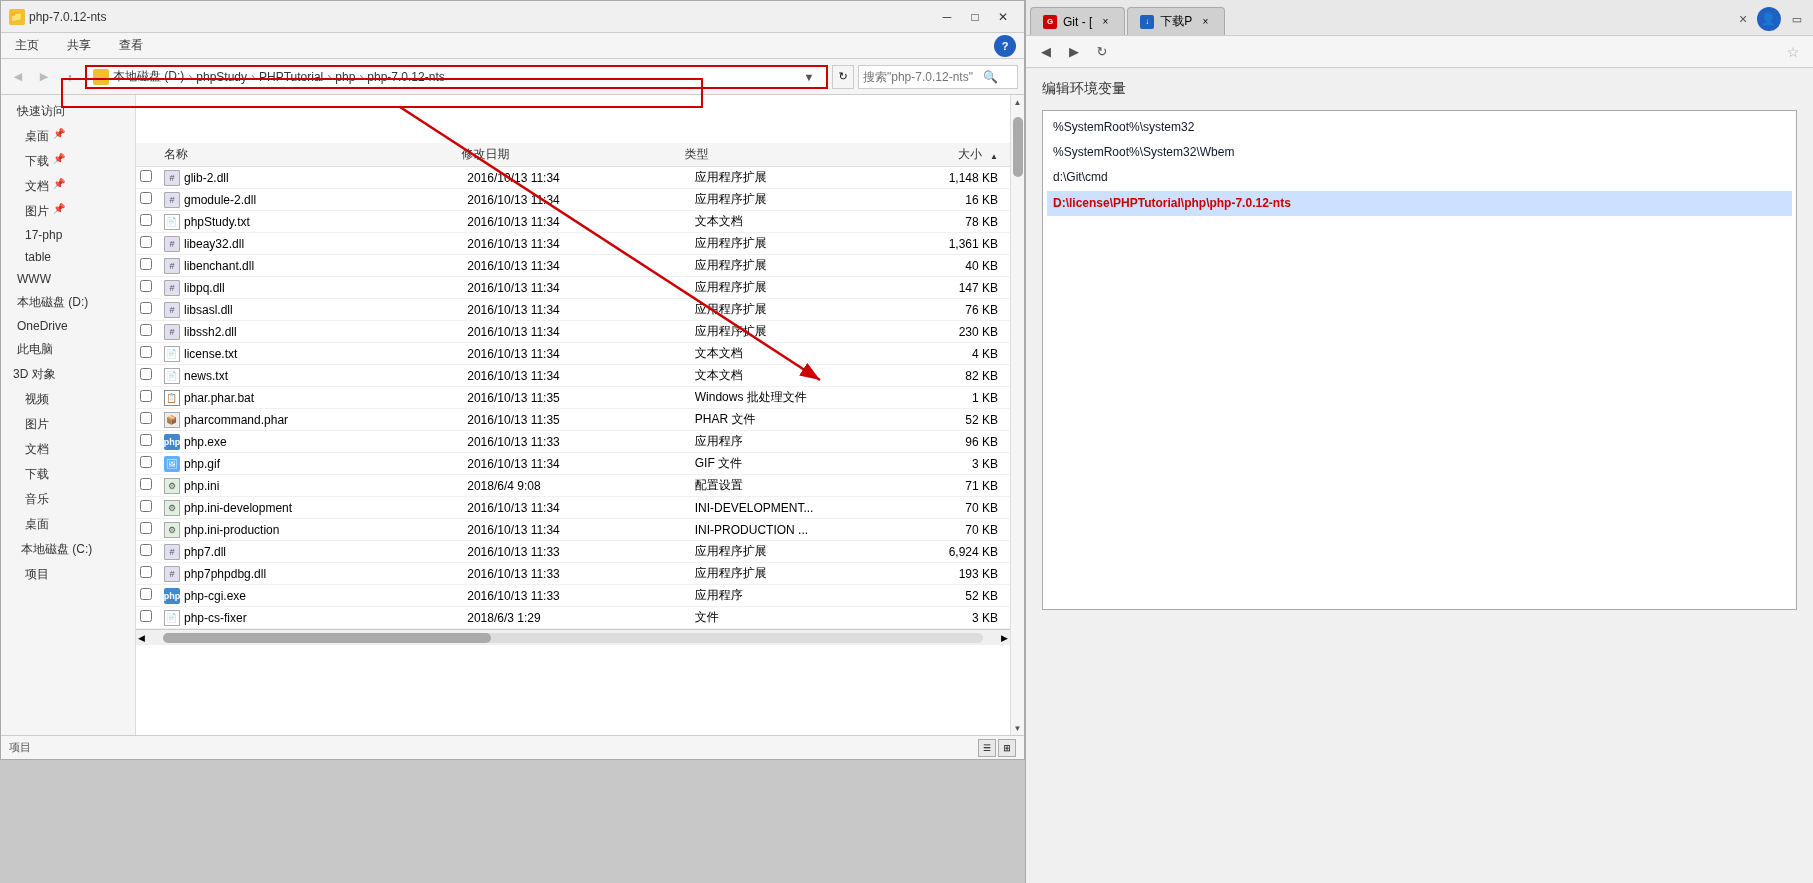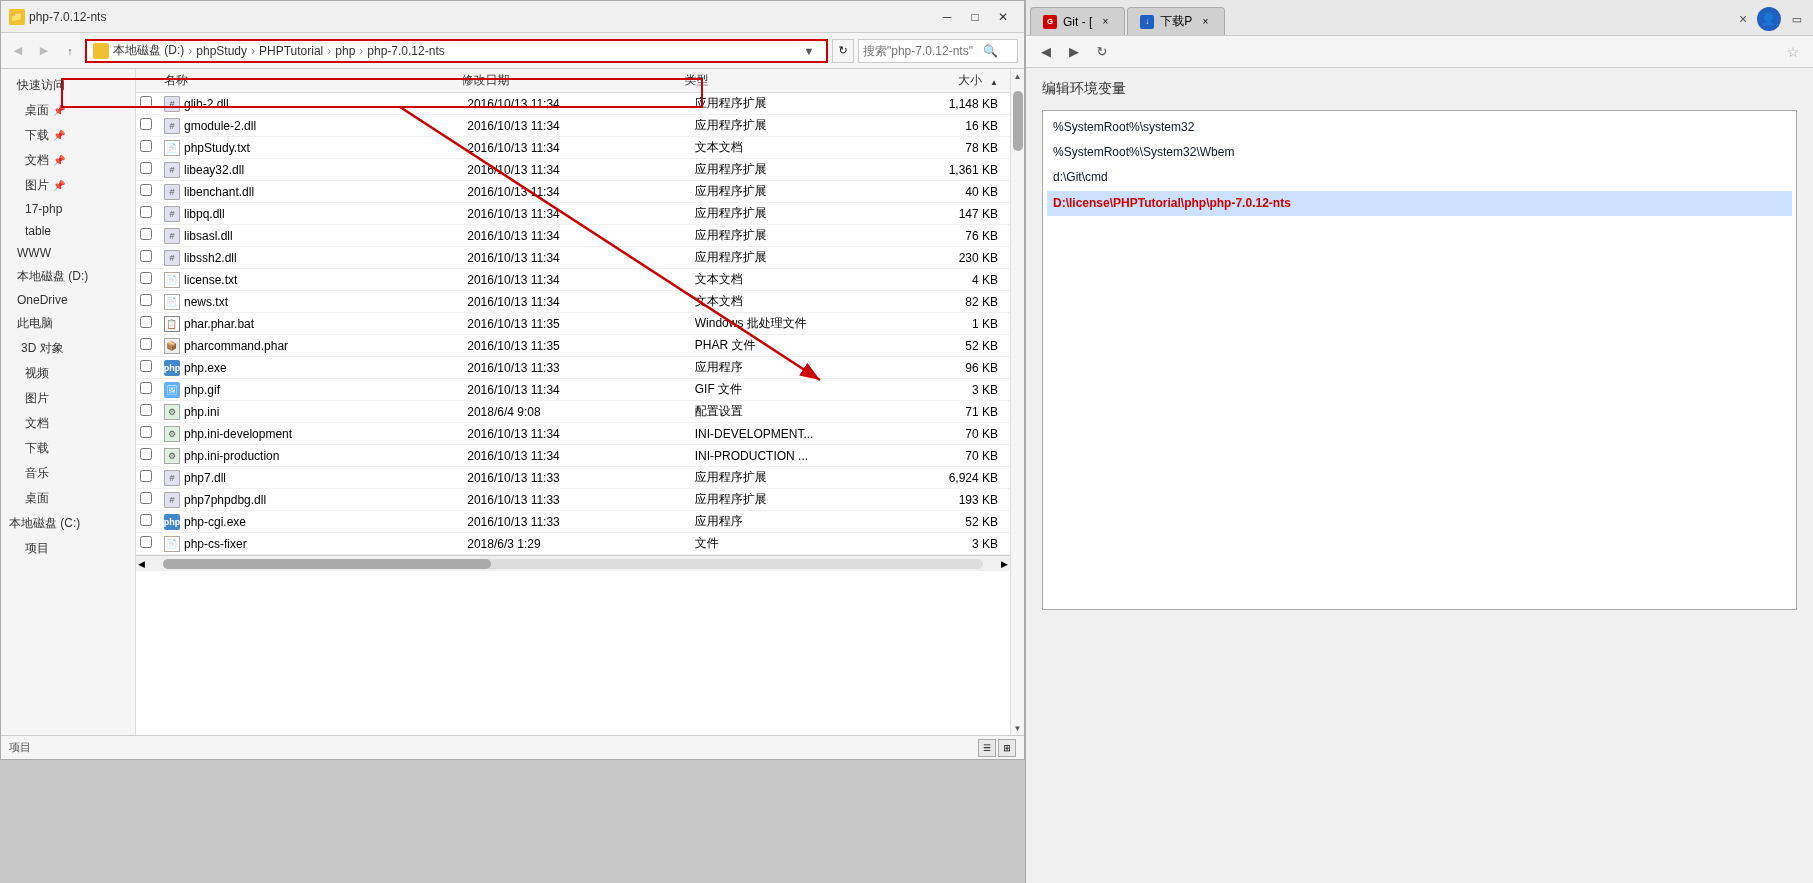--- a/index.html
+++ b/index.html
@@ -154,31 +154,32 @@
       overflow-y: auto;
       flex-shrink: 0;
       padding-top: 4px;
     }
     .sidebar-item {
       padding: 4px 8px 4px 16px;
       font-size: 12px;
       color: #333;
       cursor: pointer;
       display: flex;
-      align-items: center;
+      align-items: flex-start;
       gap: 4px;
       white-space: nowrap;
     }
     .sidebar-item .pin-icon { color: #888; font-size: 10px; }
 
     
     .file-list-area {
       flex: 1;
       overflow-y: auto;
       overflow-x: hidden;
+      margin-top: 48px;
     }
     .column-header {
       display: flex;
       align-items: center;
       background: #f5f5f5;
       border-bottom: 1px solid #ddd;
       height: 24px;
       font-size: 12px;
       color: #333;
       padding: 0 4px;
@@ -419,20 +420,27 @@
   <div class="title-bar">
     <div class="title-bar-icon">📁</div>
     <div class="title-text">php-7.0.12-nts</div>
     <div class="title-controls">
       <button class="title-btn">─</button>
       <button class="title-btn">□</button>
       <button class="title-btn close">✕</button>
     </div>
   </div>
 
+  <div class="ribbon">
+    <span class="ribbon-tab">主页</span>
+    <span class="ribbon-tab">共享</span>
+    <span class="ribbon-tab">查看</span>
+    <span style="flex:1"></span>
+    <button class="nav-btn" style="width:22px;height:22px;border-radius:50%;background:#2060c0;color:#fff;border:none;font-weight:bold;">?</button>
+  </div>
 
   <div class="address-bar">
     <button class="nav-btn disabled">◀</button>
     <button class="nav-btn disabled">▶</button>
     <button class="nav-btn">↑</button>
     <div class="address-path">
       <div class="address-path-icon"></div>
       <div class="path-segments">
         <span>本地磁盘 (D:)</span>
         <span class="path-sep">›</span>
@@ -486,42 +494,42 @@
       </div>
       <div class="sidebar-item">
         <span>本地磁盘 (D:)</span>
       </div>
       <div class="sidebar-item">
         <span>OneDrive</span>
       </div>
       <div class="sidebar-item">
         <span>此电脑</span>
       </div>
+      <div class="sidebar-item" style="padding-left:12px">
+        <span>3D 对象</span>
+      </div>
+      <div class="sidebar-item" style="padding-left:24px">
+        <span>视频</span>
+      </div>
+      <div class="sidebar-item" style="padding-left:24px">
+        <span>图片</span>
+      </div>
+      <div class="sidebar-item" style="padding-left:24px">
+        <span>文档</span>
+      </div>
+      <div class="sidebar-item" style="padding-left:24px">
+        <span>下载</span>
+      </div>
+      <div class="sidebar-item" style="padding-left:24px">
+        <span>音乐</span>
+      </div>
+      <div class="sidebar-item" style="padding-left:24px">
+        <span>桌面</span>
+      </div>
       <div class="sidebar-item" style="padding-left:20px">
-        <span>3D 对象</span>
-      </div>
-      <div class="sidebar-item" style="padding-left:24px">
-        <span>视频</span>
-      </div>
-      <div class="sidebar-item" style="padding-left:24px">
-        <span>图片</span>
-      </div>
-      <div class="sidebar-item" style="padding-left:24px">
-        <span>文档</span>
-      </div>
-      <div class="sidebar-item" style="padding-left:24px">
-        <span>下载</span>
-      </div>
-      <div class="sidebar-item" style="padding-left:24px">
-        <span>音乐</span>
-      </div>
-      <div class="sidebar-item" style="padding-left:24px">
-        <span>桌面</span>
-      </div>
-      <div class="sidebar-item" style="padding-left:8px">
         <span>本地磁盘 (C:)</span>
       </div>
       <div class="sidebar-item" style="padding-left:24px">
         <span>项目</span>
       </div>
     </div>
 
     <div class="file-list-area">
 
       <div class="column-header">

